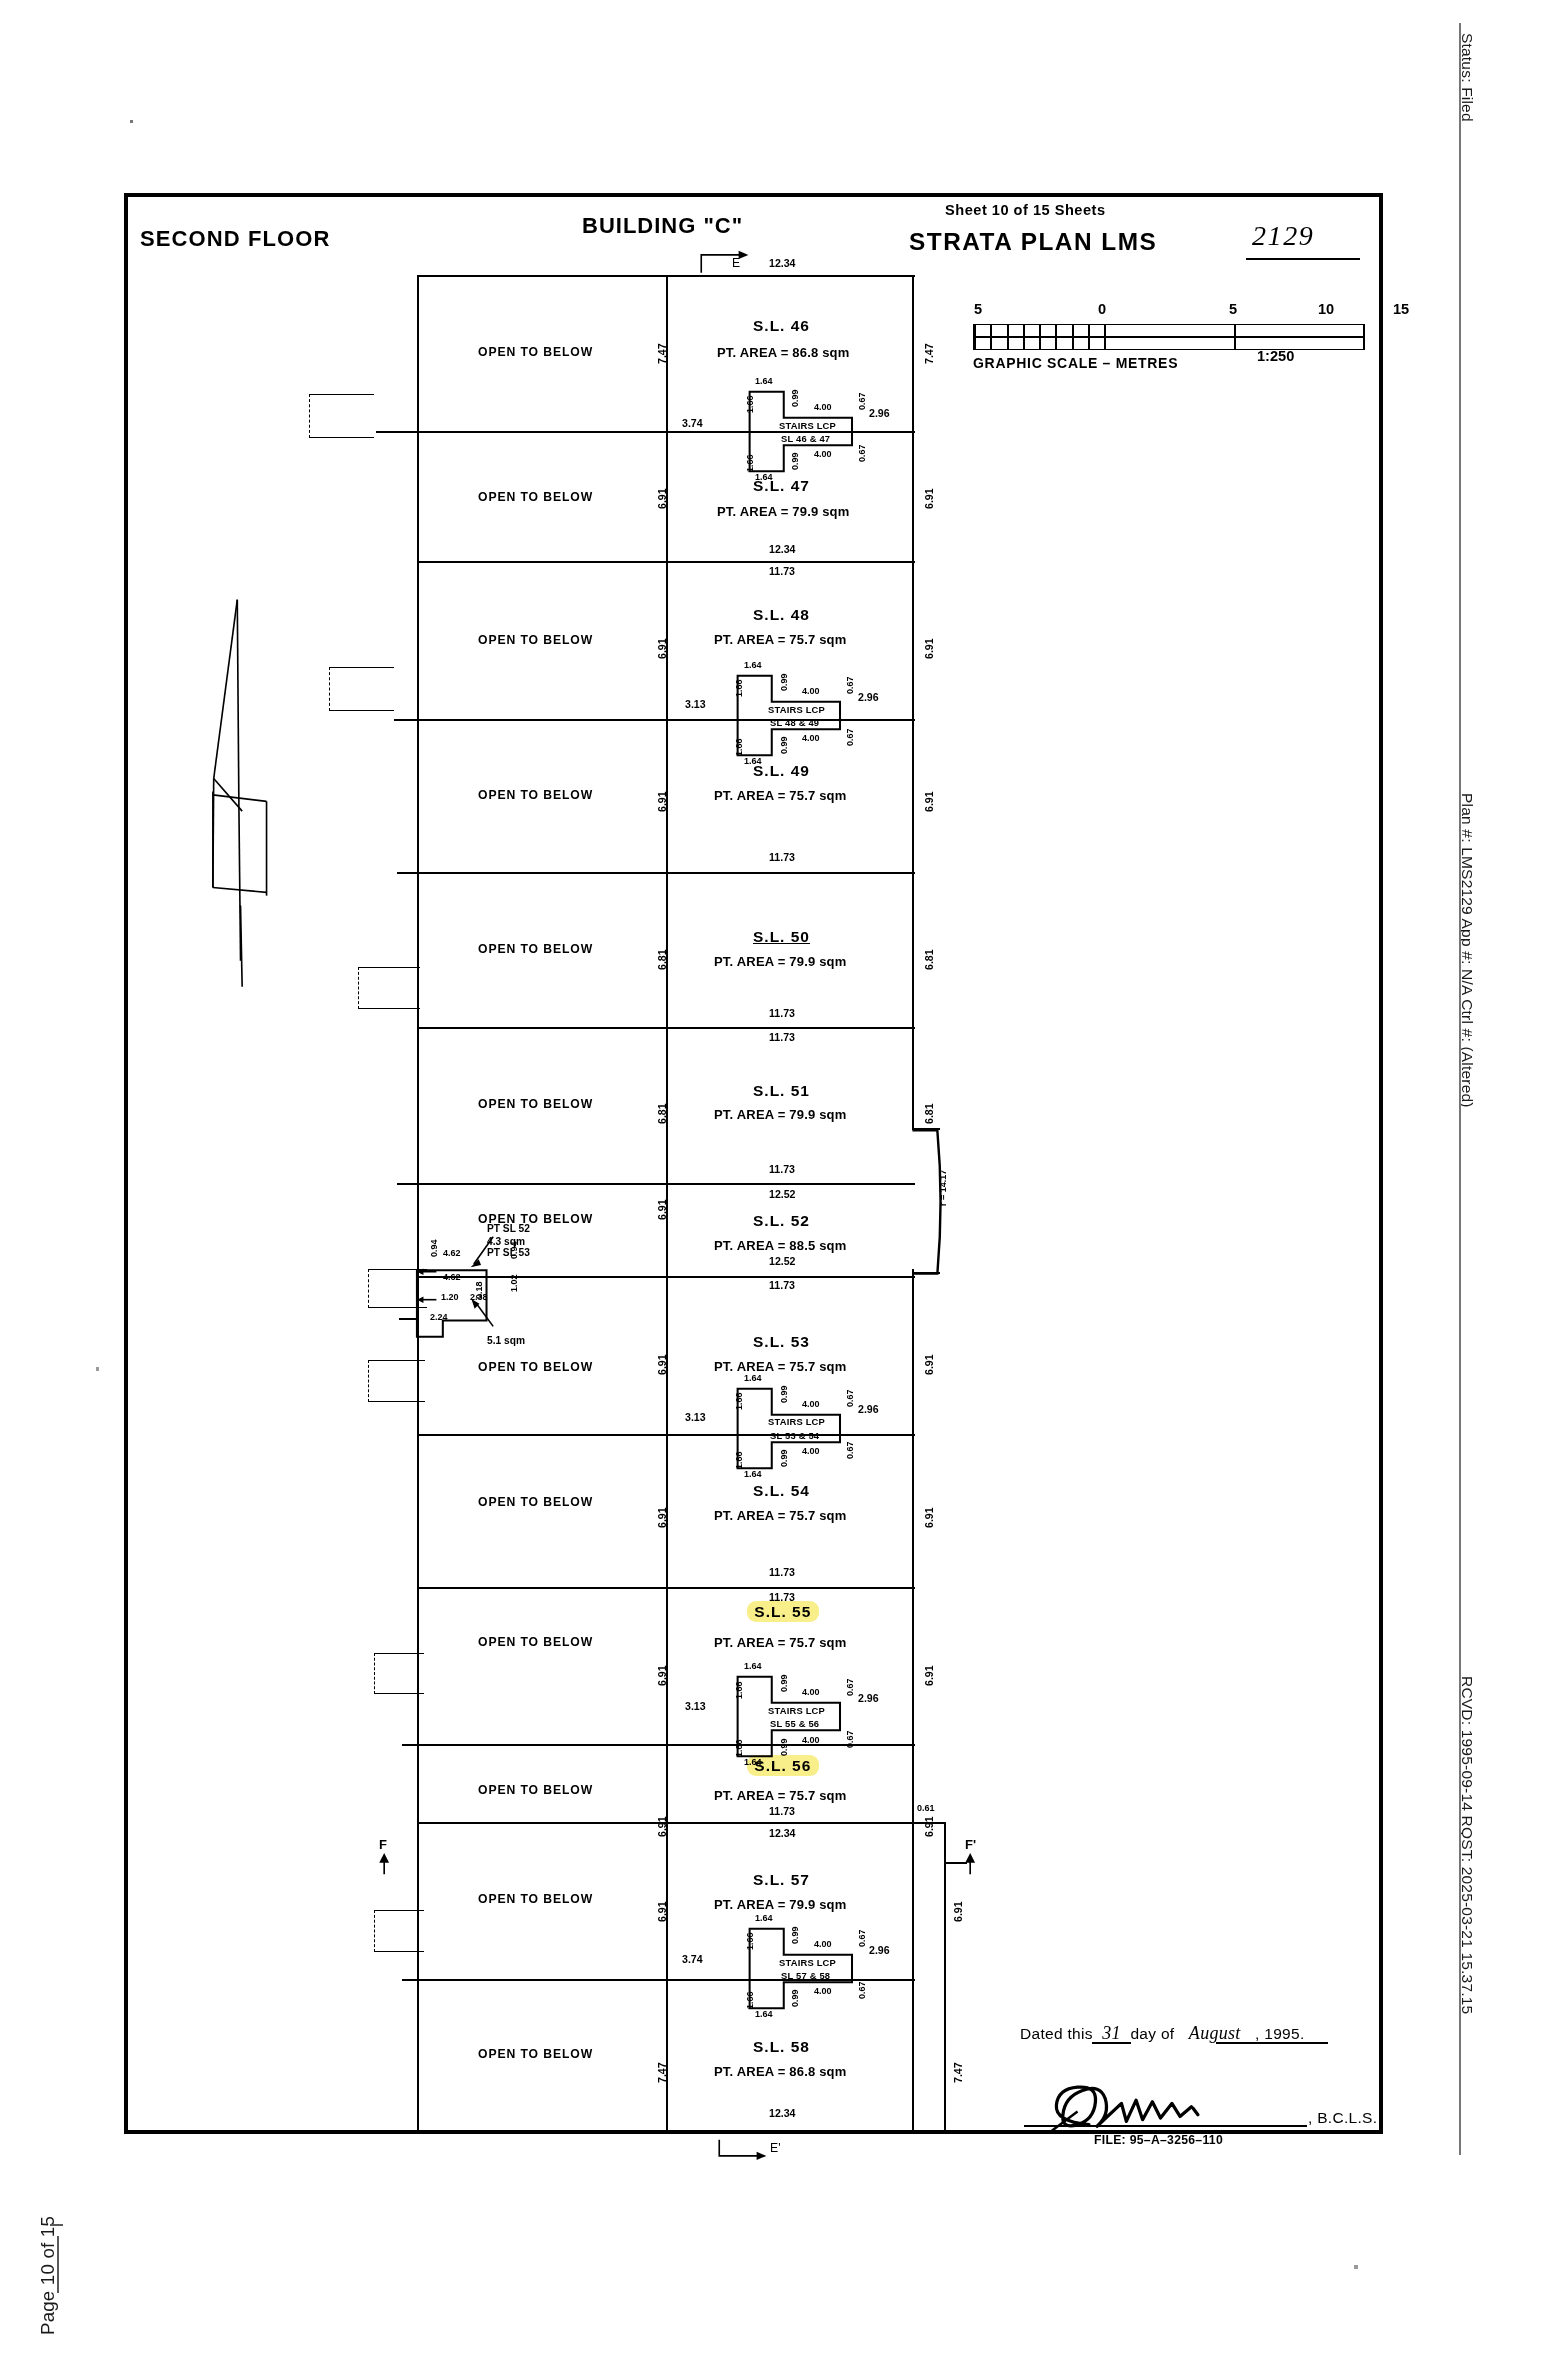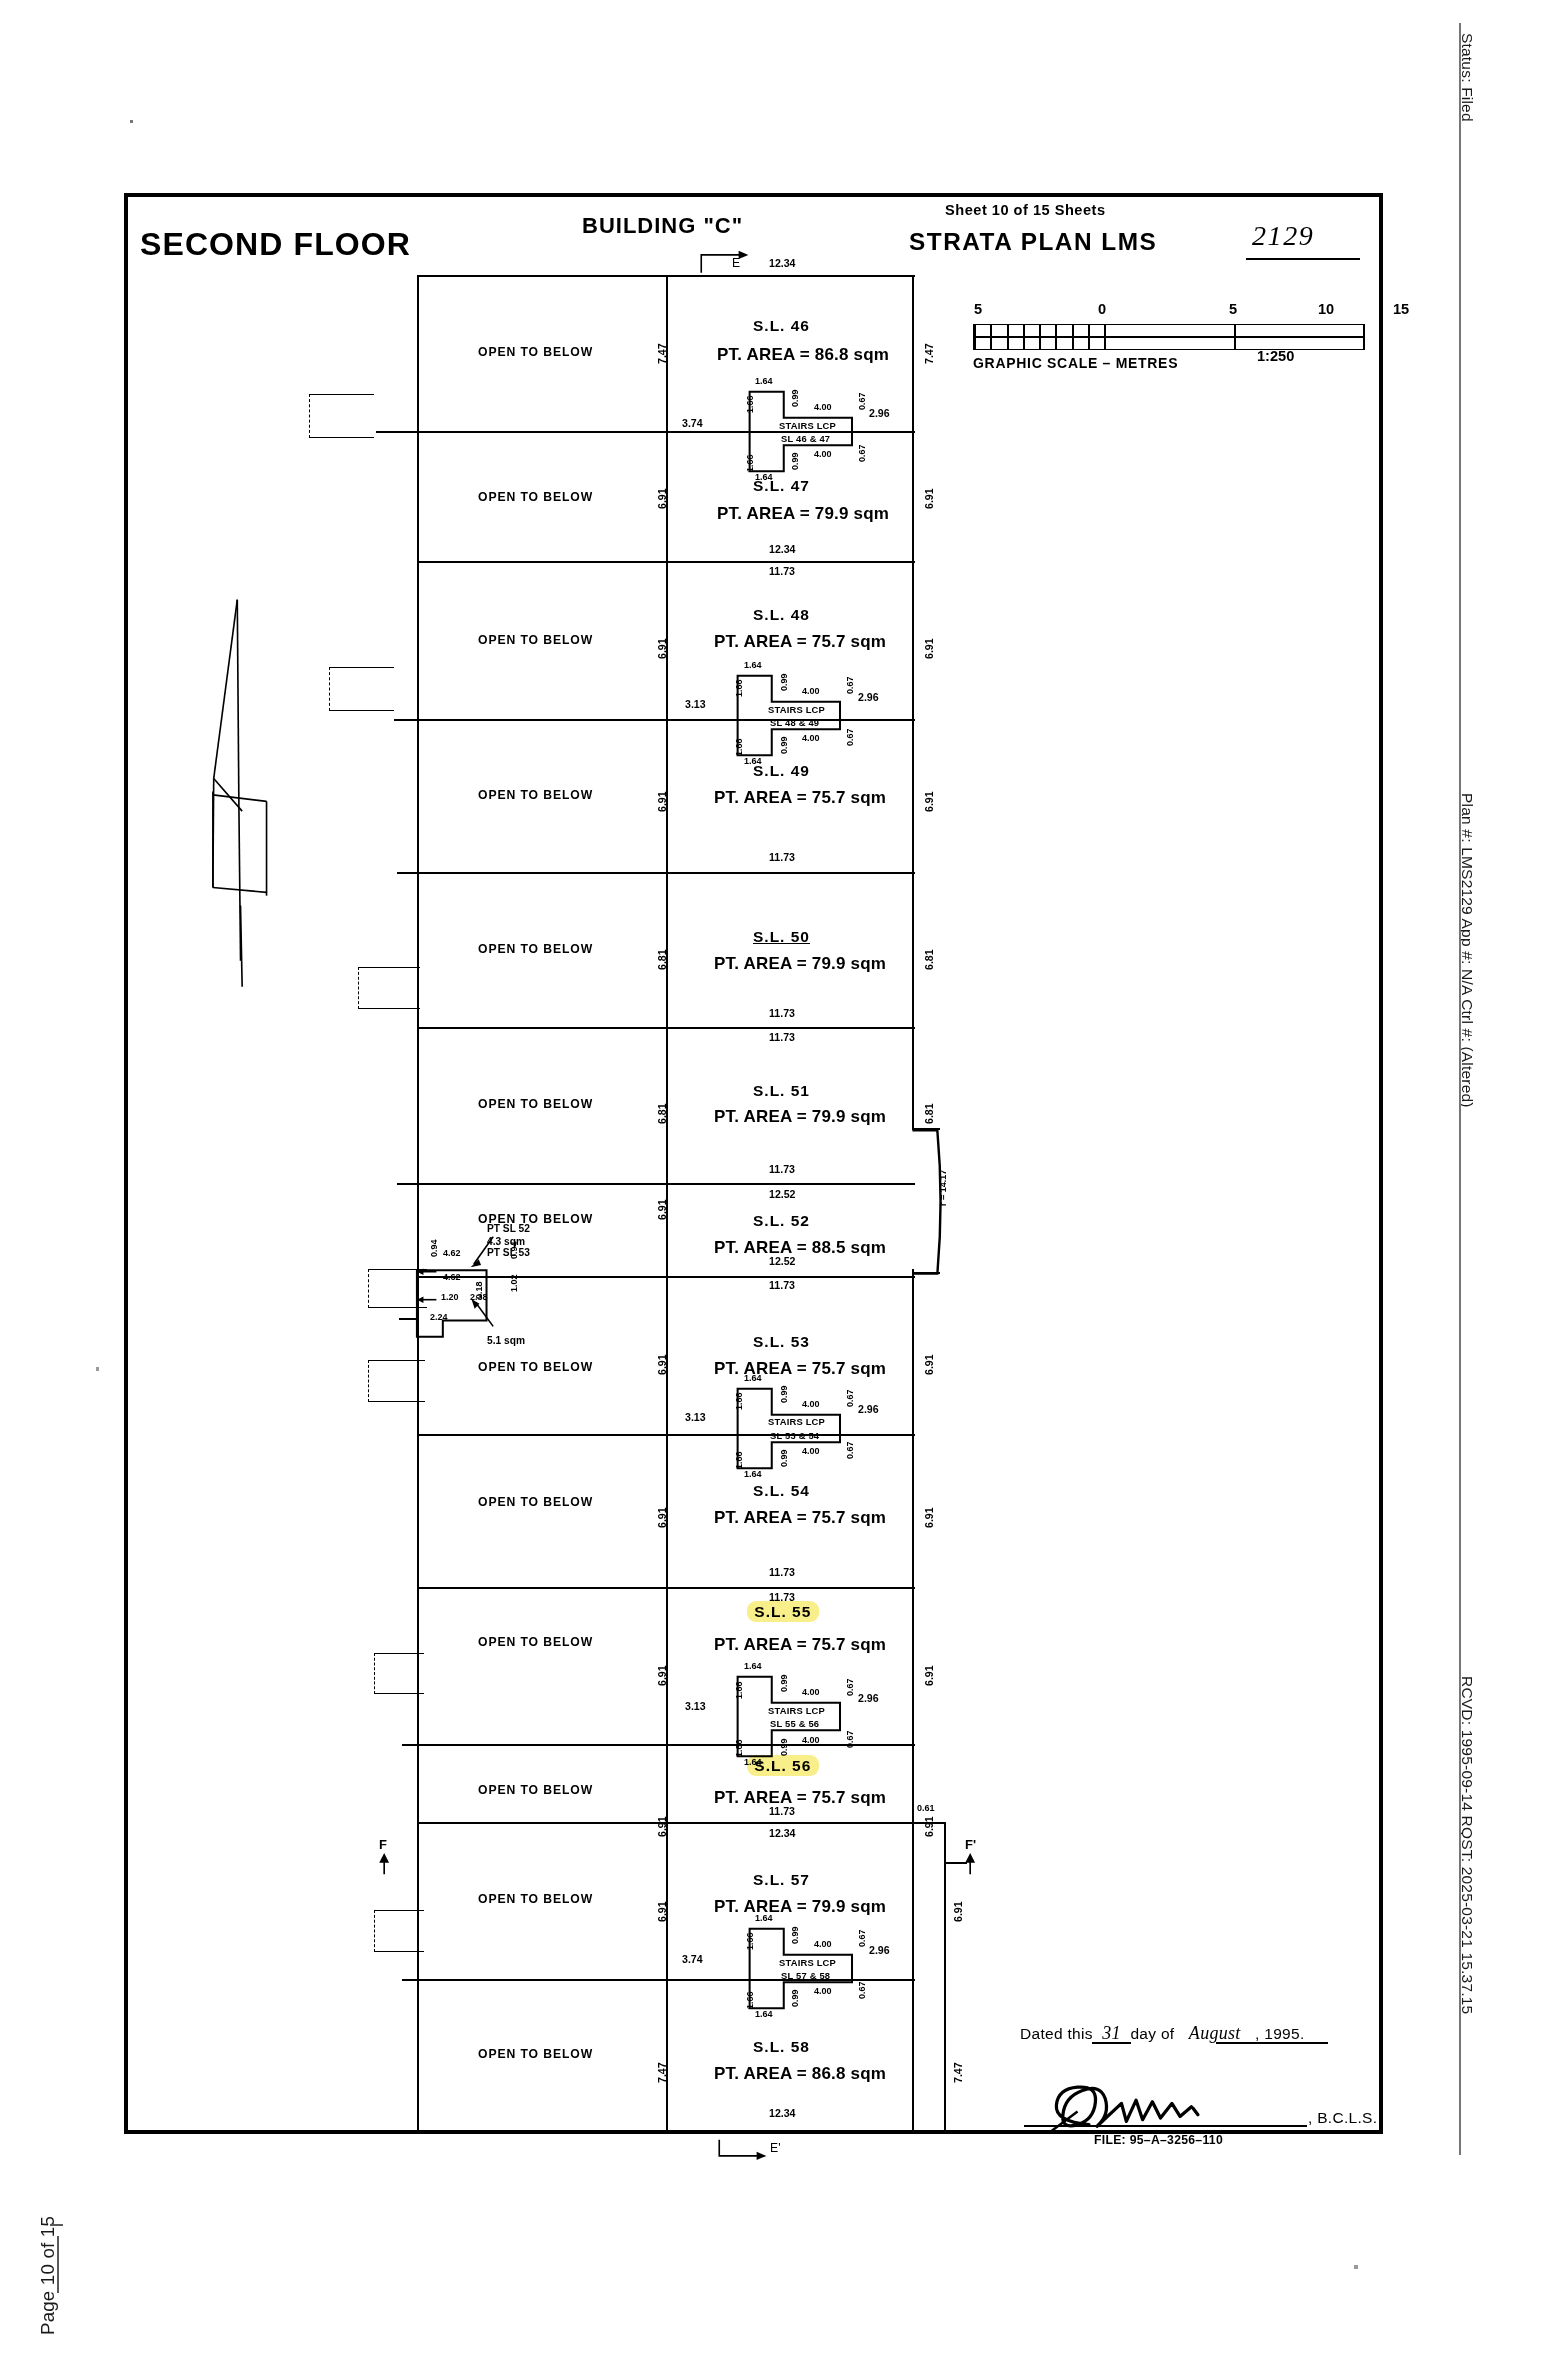--- a/index.html
+++ b/index.html
@@ -77,28 +77,28 @@
   }
 
   
   .dr { position: absolute; }
   .hl { position: absolute; background: #000; height: 1.6px; }
   .vl { position: absolute; background: #000; width: 1.6px; }
   .hl3 { position: absolute; background: #000; height: 2.4px; }
   .vl3 { position: absolute; background: #000; width: 2.4px; }
 
   .txt { position: absolute; white-space: nowrap; font-family: "Liberation Sans", sans-serif; }
-  .t-title   { font-size: 32px; font-weight: bold; letter-spacing: 1.1px; }
+  .t-title   { font-size: 22px; font-weight: bold; letter-spacing: 1.1px; }
   .t-bldg    { font-size: 22px; font-weight: bold; letter-spacing: 1px; }
   .t-strata  { font-size: 24.4px; font-weight: bold; letter-spacing: 1.5px; }
   .t-sheet   { font-size: 14.6px; font-weight: bold; letter-spacing: 0.5px; }
   .t-scale   { font-size: 14px; font-weight: bold; letter-spacing: 0.7px; }
   .t-scnum   { font-size: 14.6px; font-weight: bold; }
   .t-sl      { font-size: 15.5px; font-weight: bold; letter-spacing: 1px; }
-  .t-area    { font-size: 17px; font-weight: bold; letter-spacing: 0.2px; }
+  .t-area    { font-size: 13px; font-weight: bold; letter-spacing: 0.2px; }
   .t-otb     { font-size: 12.2px; font-weight: bold; letter-spacing: 0.9px; }
   .t-dim     { font-size: 10.6px; font-weight: bold; }
   .t-dimsm   { font-size: 9px; font-weight: bold; }
   .t-stair   { font-size: 9.4px; font-weight: bold; letter-spacing: 0.2px; }
   .t-pt      { font-size: 10.2px; font-weight: bold; }
   .t-dated   { font-size: 15.5px; letter-spacing: 0.3px; }
   .t-file    { font-size: 12.2px; font-weight: bold; letter-spacing: 0.3px; }
   .t-sect    { font-size: 13px; font-weight: bold; }
   .t-e       { font-size: 12.2px; }
 

